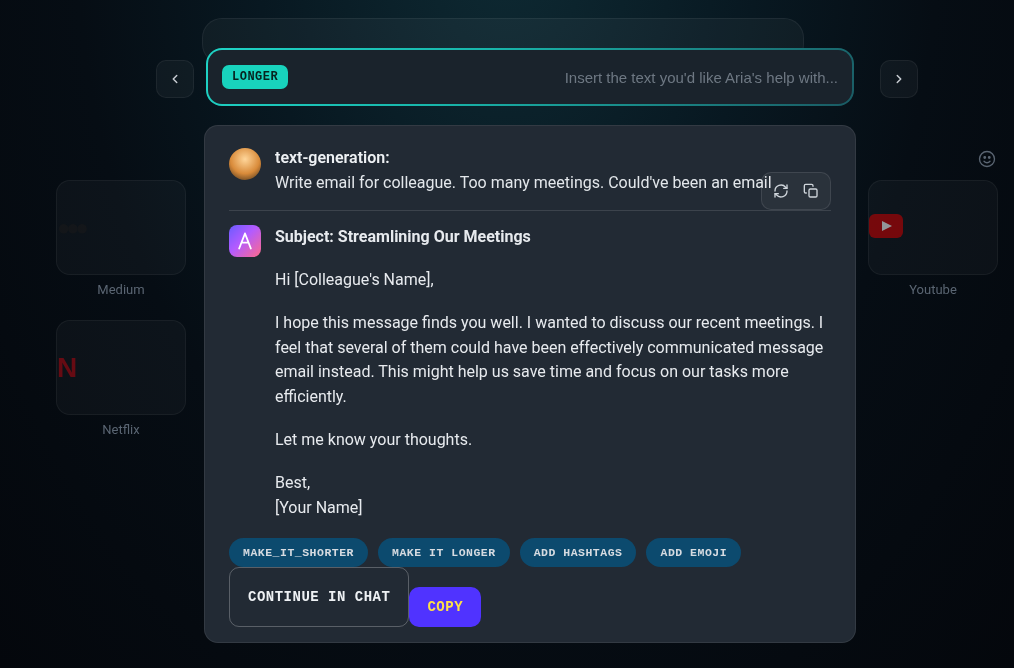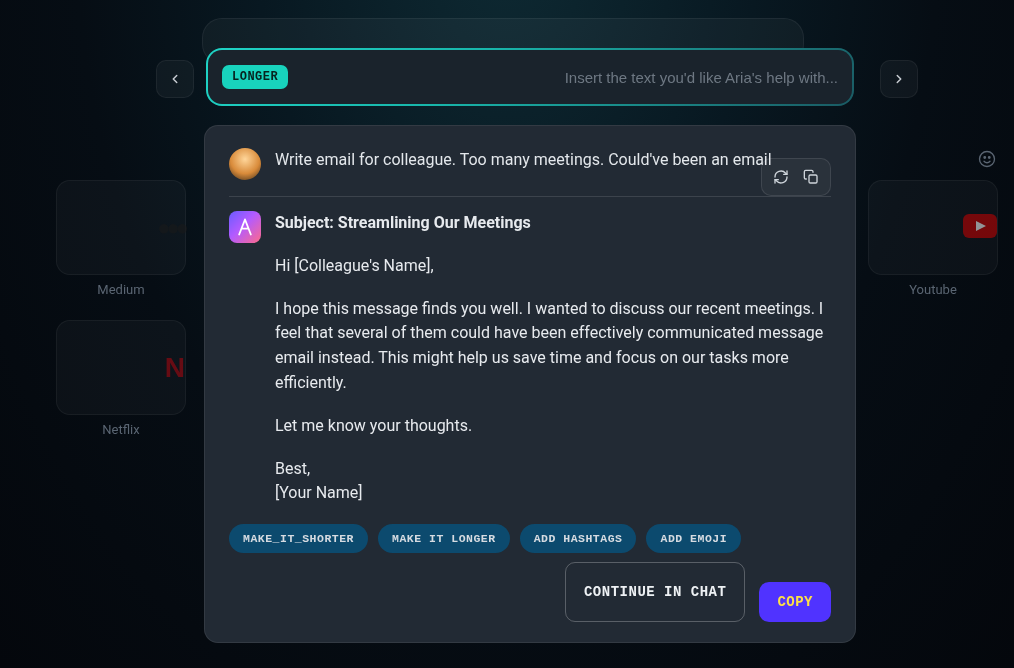--- a/index.html
+++ b/index.html
@@ -12,21 +12,21 @@
   }
 
   
   .bg-tiles { position: absolute; inset: 0; pointer-events: none; }
   .tile {
     position: absolute;
     width: 130px; height: 95px;
     background: rgba(255,255,255,0.03);
     border: 1px solid rgba(255,255,255,0.05);
     border-radius: 14px;
-    display: flex; align-items: center; justify-content: flex-end;
+    display: flex; align-items: center; justify-content: flex-start;
     pointer-events: auto;
   }
   .tile-label {
     position: absolute; top: 100%; left: 50%; transform: translateX(-50%);
     margin-top: 8px; font-size: 13px; color: #5a6572;
   }
   .tile.medium { left: 56px; top: 180px; }
   .tile.netflix { left: 56px; top: 320px; }
   .tile.youtube { left: 868px; top: 180px; }
   .tile .ico { opacity: 0.55; }
@@ -153,21 +153,21 @@
     letter-spacing: 0.5px;
     padding: 8px 14px;
     border-radius: 999px;
     border: none;
     cursor: pointer;
     text-transform: uppercase;
   }
 
   .footer-row {
     margin-top: auto;
-    display: flex; justify-content: flex-end; gap: 14px;
+    display: flex; justify-content: flex-start; 
   }
   .footer-btn {
     font-family: "Courier New", monospace;
     font-weight: 700;
     font-size: 14px;
     letter-spacing: 0.5px;
     padding: 12px 18px;
     border-radius: 10px;
     border: none;
     cursor: pointer;
@@ -234,20 +234,21 @@
     <span class="mode-chip">LONGER</span>
     <input class="prompt-input" type="text" placeholder="Insert the text you'd like Aria's help with..." style="">
   </div>
 </div>
 
 <div class="card">
 
   <div class="msg-row">
     <div class="avatar user"></div>
     <div class="msg-body">
+      <div class="user-title">text-generation:</div>
       <div class="user-text">Write email for colleague. Too many meetings. Could've been an email</div>
     </div>
   </div>
 
   <div class="sep-row">
     <hr class="sep">
     <div class="action-icons">
       <div class="icon-btn">
         <svg width="16" height="16" viewBox="0 0 24 24" fill="none" stroke="currentColor" stroke-width="2" stroke-linecap="round" stroke-linejoin="round">
             <path d="M3 12a9 9 0 0 1 15.9-5.7L21 8"></path>

